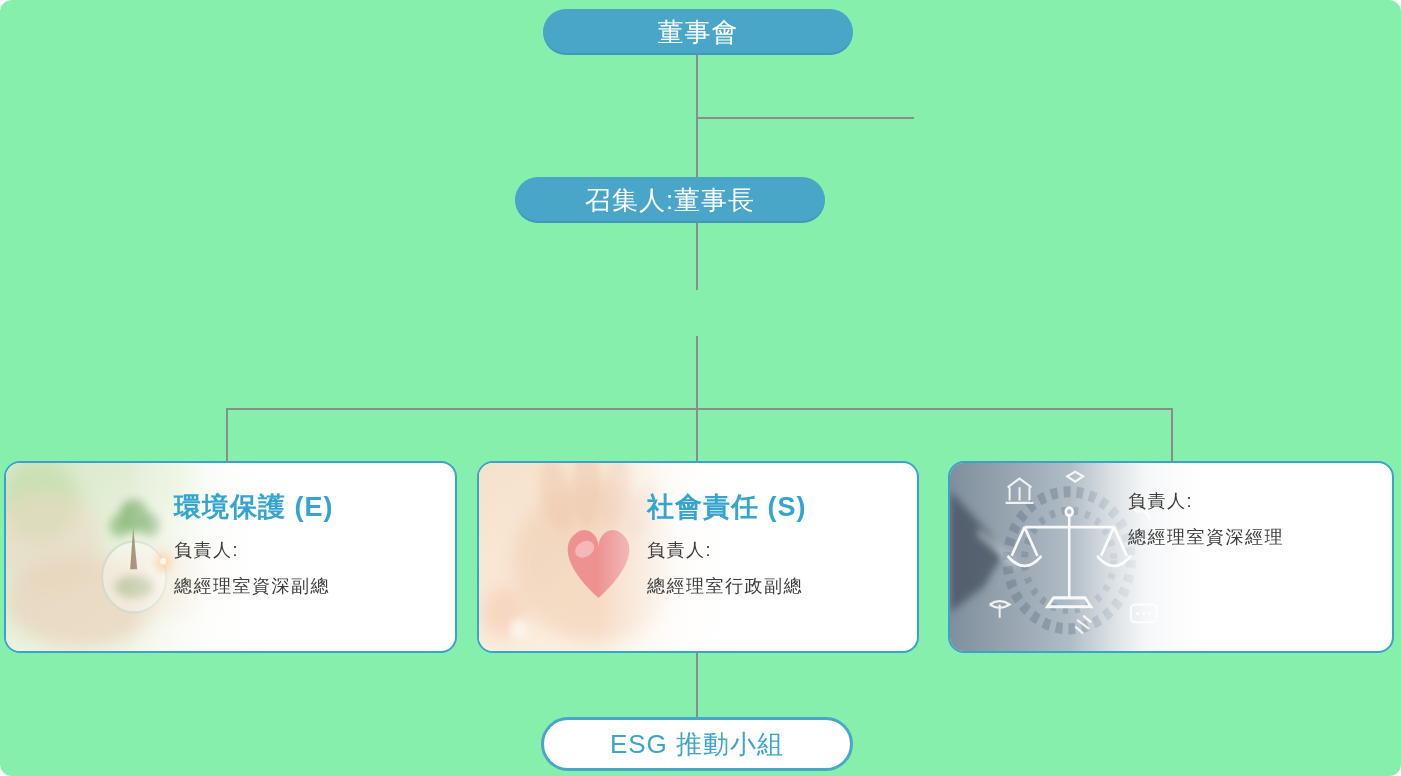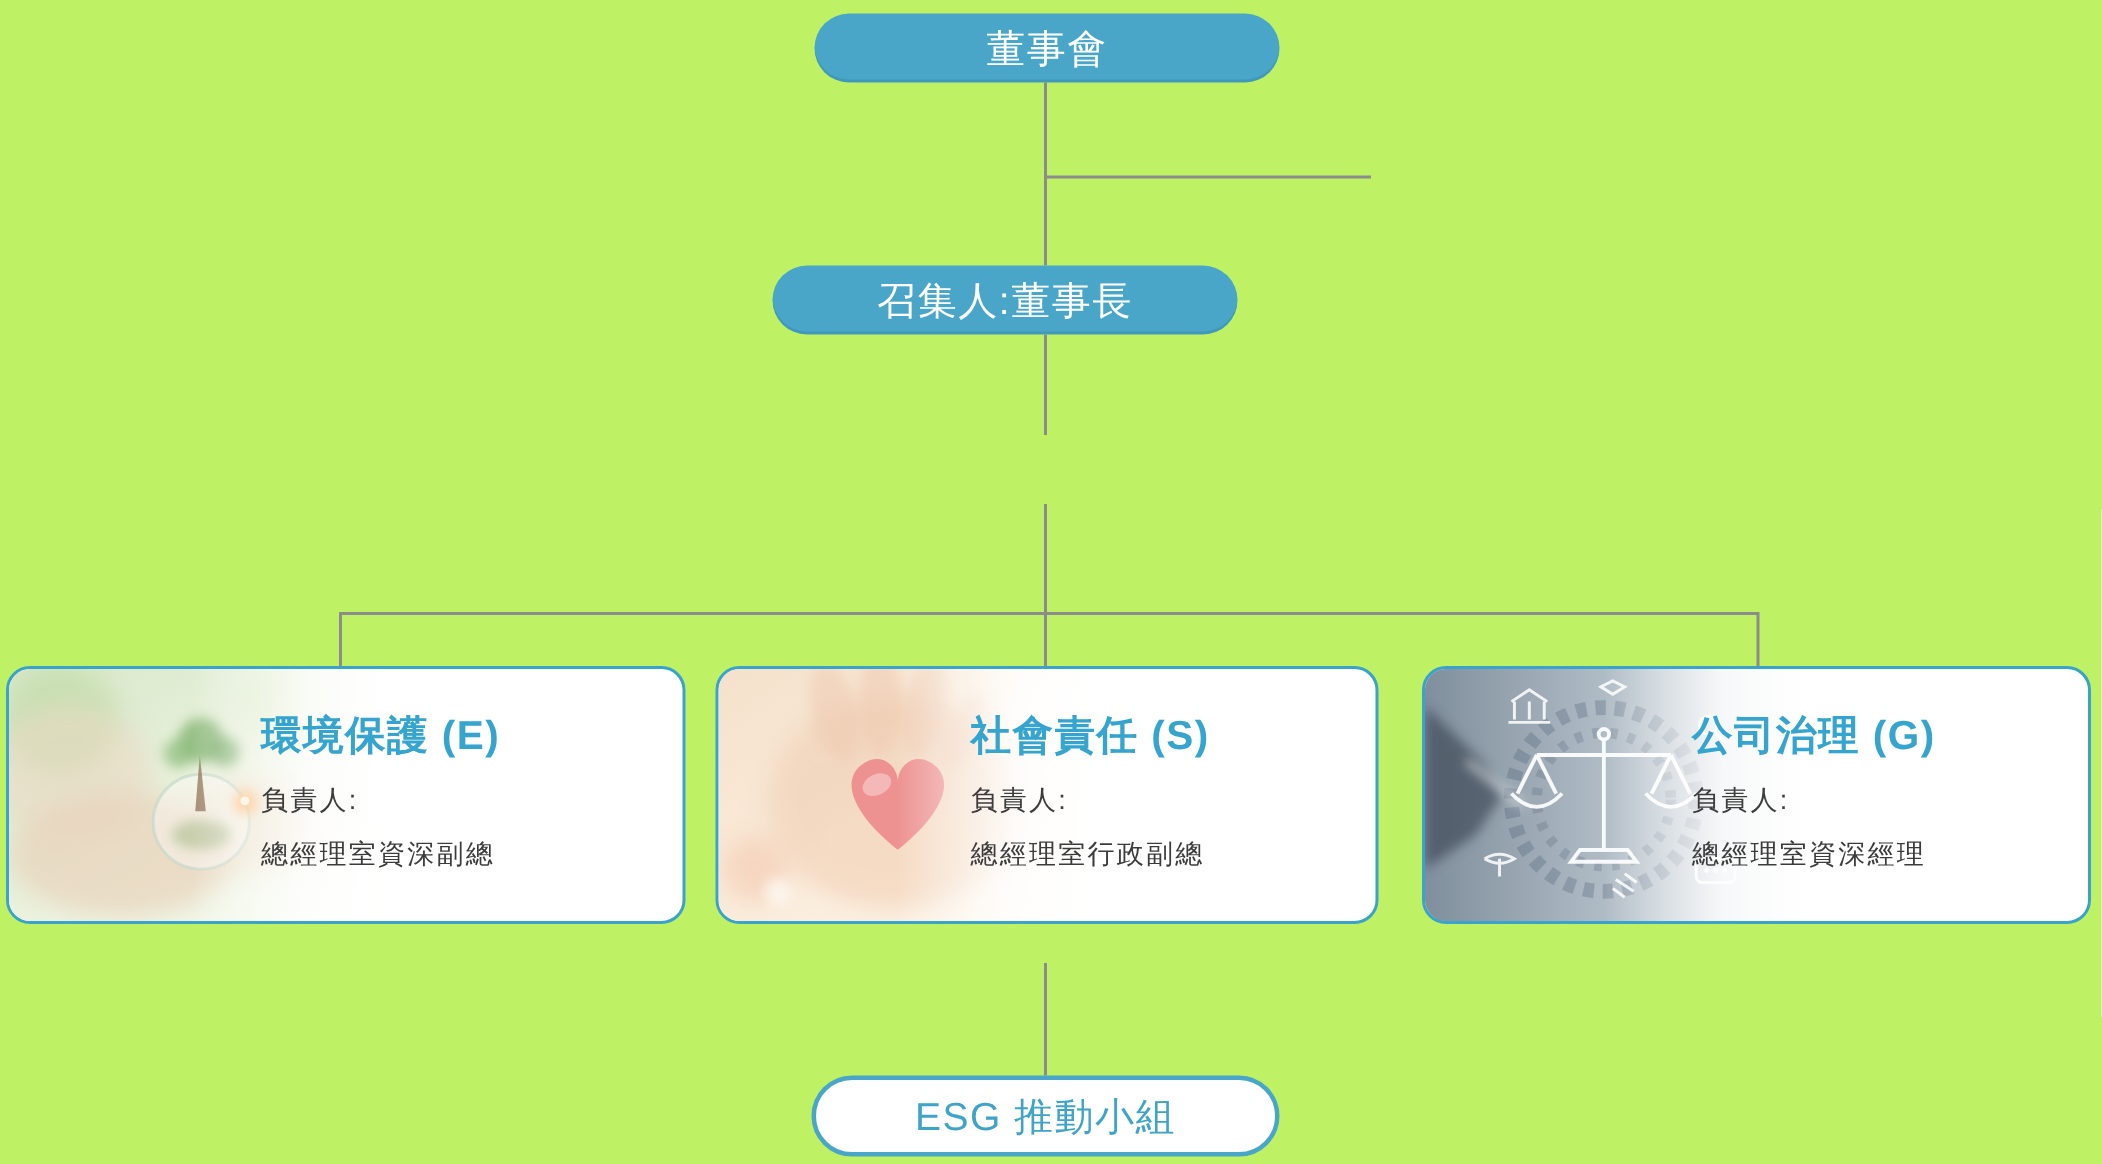--- a/index.html
+++ b/index.html
@@ -1,19 +1,19 @@
 <!DOCTYPE html>
 <html><head>
 <meta charset="utf-8">
 <style>
   * { margin:0; padding:0; box-sizing:border-box; }
   html,body { background:#ffffff; }
   body { font-family:"Liberation Sans","DejaVu Sans",sans-serif; }
   .canvas {
-    position:relative; width:1401px; height:776px; background:#bef264; overflow:hidden;
+    position:relative; width:1401px; height:776px; background:#86efac; overflow:hidden;border-radius:12px;
   }
   
   .vline, .hline { position:absolute; background:#8c8c8c; }
   .vline { width:1.5px; }
   .hline { height:1.5px; }
   
   .pill {
     position:absolute; height:46px; border-radius:23px;
     background:#49a6c8; color:#ffffff;
     display:flex; align-items:center; justify-content:center;
@@ -22,21 +22,21 @@
   }
   
   .pill-outline {
     position:absolute; height:54px; border-radius:27px;
     background:#ffffff; border:3px solid #49a6c8; color:#3fa4c8;
     display:flex; align-items:center; justify-content:center;
     font-size:26px; font-weight:500; letter-spacing:1px;
   }
   
   .card {
-    position:absolute; top:444px; height:172px; background:#ffffff;
+    position:absolute; top:461px; height:192px; background:#ffffff;
     border:2.5px solid #3aa3c9; border-radius:16px; overflow:hidden;
   }
   .card-img {
     position:absolute; left:0; top:0; bottom:0; width:58%;
   }
   .card-img svg { width:100%; height:100%; display:block; }
   .card-fade {
     position:absolute; left:0; top:0; bottom:0; width:60%;
     background:linear-gradient(90deg, rgba(255,255,255,0) 45%, rgba(255,255,255,0.85) 75%, #ffffff 96%);
   }
@@ -195,21 +195,20 @@
         </g>
         <g fill="#ffffff" opacity="0.9">
           <circle cx="189" cy="136" r="1.6"></circle>
             <circle cx="195" cy="136" r="1.6"></circle>
             <circle cx="201" cy="136" r="1.6"></circle>
         </g>
       </svg>
     </div>
     <div class="card-fade"></div>
     <div class="card-body" style="left:178px;">
-      <div class="card-title">公司治理 (G)</div>
       <div class="card-line">負責人:</div>
       <div class="card-line">總經理室資深經理</div>
     </div>
   </div>
 
   <div class="pill-outline" style="left:541px;top:717px;width:312px;">
     <span>ESG 推動小組</span>
   </div>
 
 </div>

